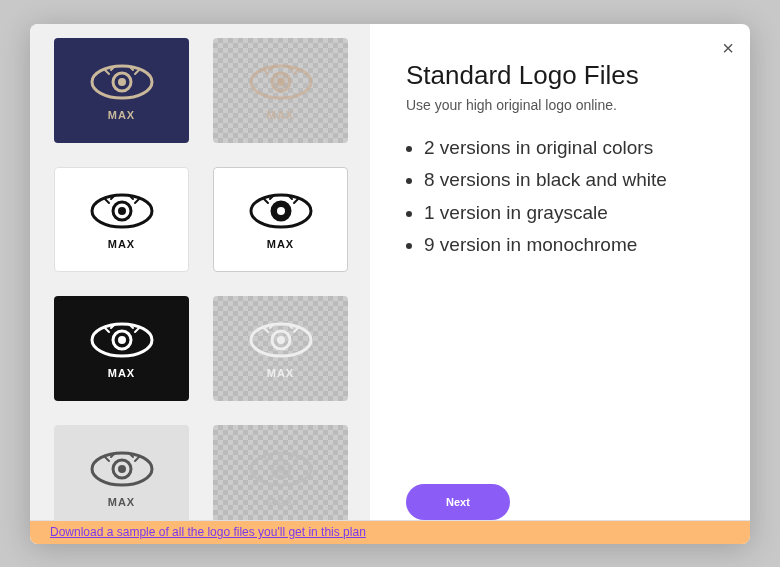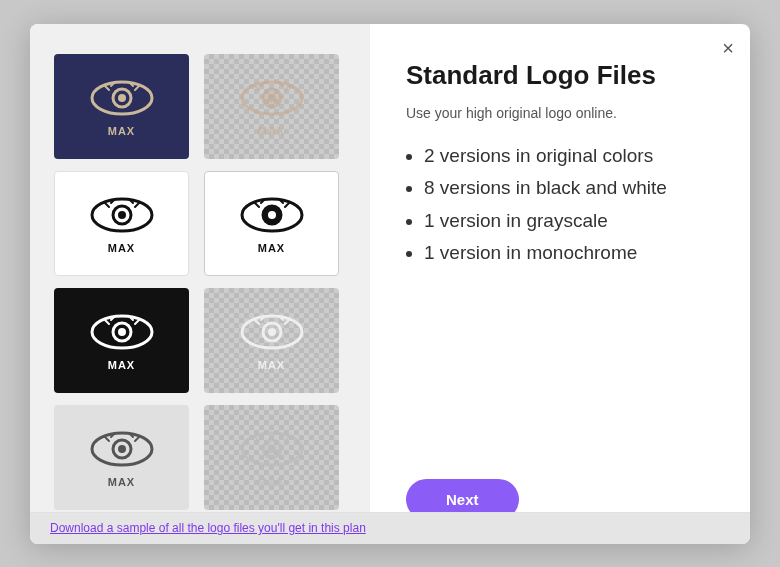--- a/index.html
+++ b/index.html
@@ -35,21 +35,21 @@
       z-index: 10;
     }
     
     .left-panel {
       width: 340px;
       background: #f0f0f0;
       padding: 30px 24px;
       display: grid;
       grid-template-columns: 1fr 1fr;
       grid-template-rows: repeat(4, 1fr);
-      gap: 8px;
+      gap: 24px;
       align-content: center;
     }
     .logo-tile {
       width: 135px;
       height: 105px;
       border-radius: 4px;
       display: flex;
       flex-direction: column;
       align-items: center;
       justify-content: center;
@@ -83,23 +83,23 @@
     }
     
     .right-panel {
       flex: 1;
       padding: 36px 36px 24px 36px;
       display: flex;
       flex-direction: column;
     }
     .panel-title {
       font-size: 26px;
-      font-weight: 700;
+      font-weight: 400;
       color: #1a1a1a;
-      margin-bottom: 14px;
+      margin-bottom: 6px;
     }
     .panel-subtitle {
       font-size: 14px;
       color: #555;
       margin-bottom: 22px;
     }
     .section-title {
       font-size: 17px;
       font-weight: 700;
       color: #1a1a1a;
@@ -121,33 +121,33 @@
       color: #333;
       margin-bottom: 6px;
       line-height: 1.4;
     }
     .next-btn {
       background: #8b5cf6;
       color: #fff;
       border: none;
       border-radius: 24px;
       padding: 12px 40px;
-      font-size: 15px;
+      font-size: 11px;
       font-weight: 600;
       cursor: pointer;
       align-self: flex-start;
       margin-top: 28px;
     }
     .bottom-bar {
       position: absolute;
       bottom: 0;
       left: 0;
       right: 0;
-      height: 32px;
-      background: #e5e5e5;
+      height: 24px;
+      background: #fdba74;
       border-top: 1px solid #e0e0e0;
       display: flex;
       align-items: center;
       padding: 5px 20px;
     }
     .bottom-bar-text {
       font-size: 12px;
       color: #7c3aed;
       text-decoration: underline;
     }
@@ -249,21 +249,21 @@
     </div>
   </div>
 
   <div class="right-panel">
     <h1 class="panel-title">Standard Logo Files</h1>
     <p class="panel-subtitle">Use your high original logo online.</p>
     <ul class="feature-list">
       <li>2 versions in original colors</li>
       <li>8 versions in black and white</li>
       <li>1 version in grayscale</li>
-      <li>1 version in monochrome</li>
+      <li>9 version in monochrome</li>
     </ul>
     <button class="next-btn">Next</button>
   </div>
 
   <div class="bottom-bar">
     <span class="bottom-bar-text">Download a sample of all the logo files you'll get in this plan</span>
   </div>
 </div>
 
 </body></html>

